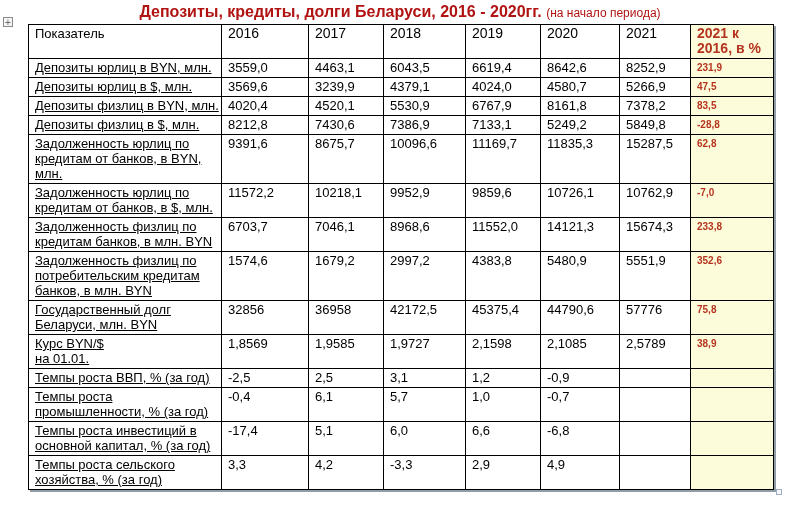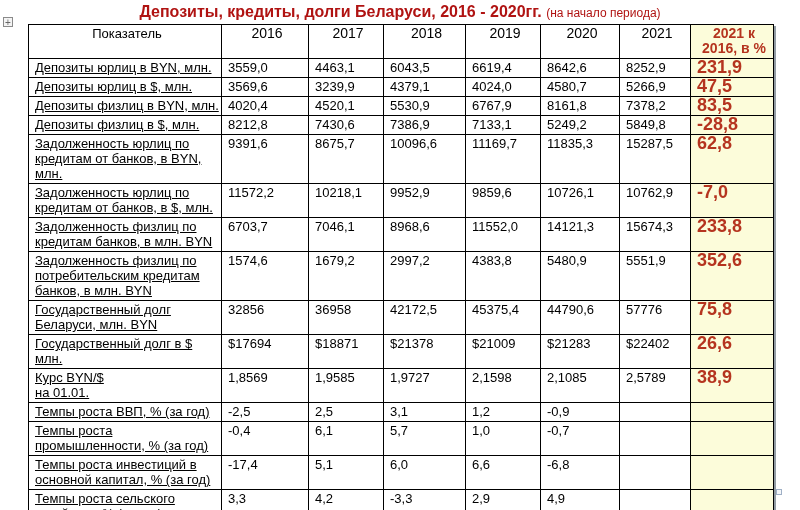--- a/index.html
+++ b/index.html
@@ -48,33 +48,33 @@
     border:1px solid var(--border);
     vertical-align:top;
     text-align:left;
     padding:1px 2px 2px 6px;
     font-size:13px;
     line-height:15px;
     color:#000;
     font-weight:normal;
     overflow:hidden;
   }
-  thead th{height:27px;font-size:14px;text-align:center;}
+  thead th{height:27px;font-size:14px;}
   thead th.label-col{font-size:13px;}
   .change-col{
     background:var(--yellow);
     color:var(--accent-red);
     font-weight:bold;
     font-size:14px;
   }
   td.change-cell{
     background:var(--yellow);
     color:var(--accent-red);
     font-weight:bold;
-    font-size:18px;
+    font-size:10px;
   }
   td.label-cell{white-space:pre-line;text-decoration:underline;}
   tbody tr:nth-child(10) td{height:27px;}
   .resize-handle{
     position:absolute;left:776px;top:489px;
     width:6px;height:6px;
     border:1px solid #9fb0c6;background:#f5f7fa;
     box-sizing:border-box;
   }
 </style>
@@ -199,30 +199,20 @@
           <td class="label-cell">Государственный долг Беларуси, млн. BYN</td>
           <td class="value-cell">32856</td>
           <td class="value-cell">36958</td>
           <td class="value-cell">42172,5</td>
           <td class="value-cell">45375,4</td>
           <td class="value-cell">44790,6</td>
           <td class="value-cell">57776</td>
           <td class="change-cell">75,8</td>
         </tr>
         <tr>
-          <td class="label-cell">Государственный долг в $ млн.</td>
-          <td class="value-cell">$17694</td>
-          <td class="value-cell">$18871</td>
-          <td class="value-cell">$21378</td>
-          <td class="value-cell">$21009</td>
-          <td class="value-cell">$21283</td>
-          <td class="value-cell">$22402</td>
-          <td class="change-cell">26,6</td>
-        </tr>
-        <tr>
           <td class="label-cell">Курс BYN/$
 на 01.01.</td>
           <td class="value-cell">1,8569</td>
           <td class="value-cell">1,9585</td>
           <td class="value-cell">1,9727</td>
           <td class="value-cell">2,1598</td>
           <td class="value-cell">2,1085</td>
           <td class="value-cell">2,5789</td>
           <td class="change-cell">38,9</td>
         </tr>

